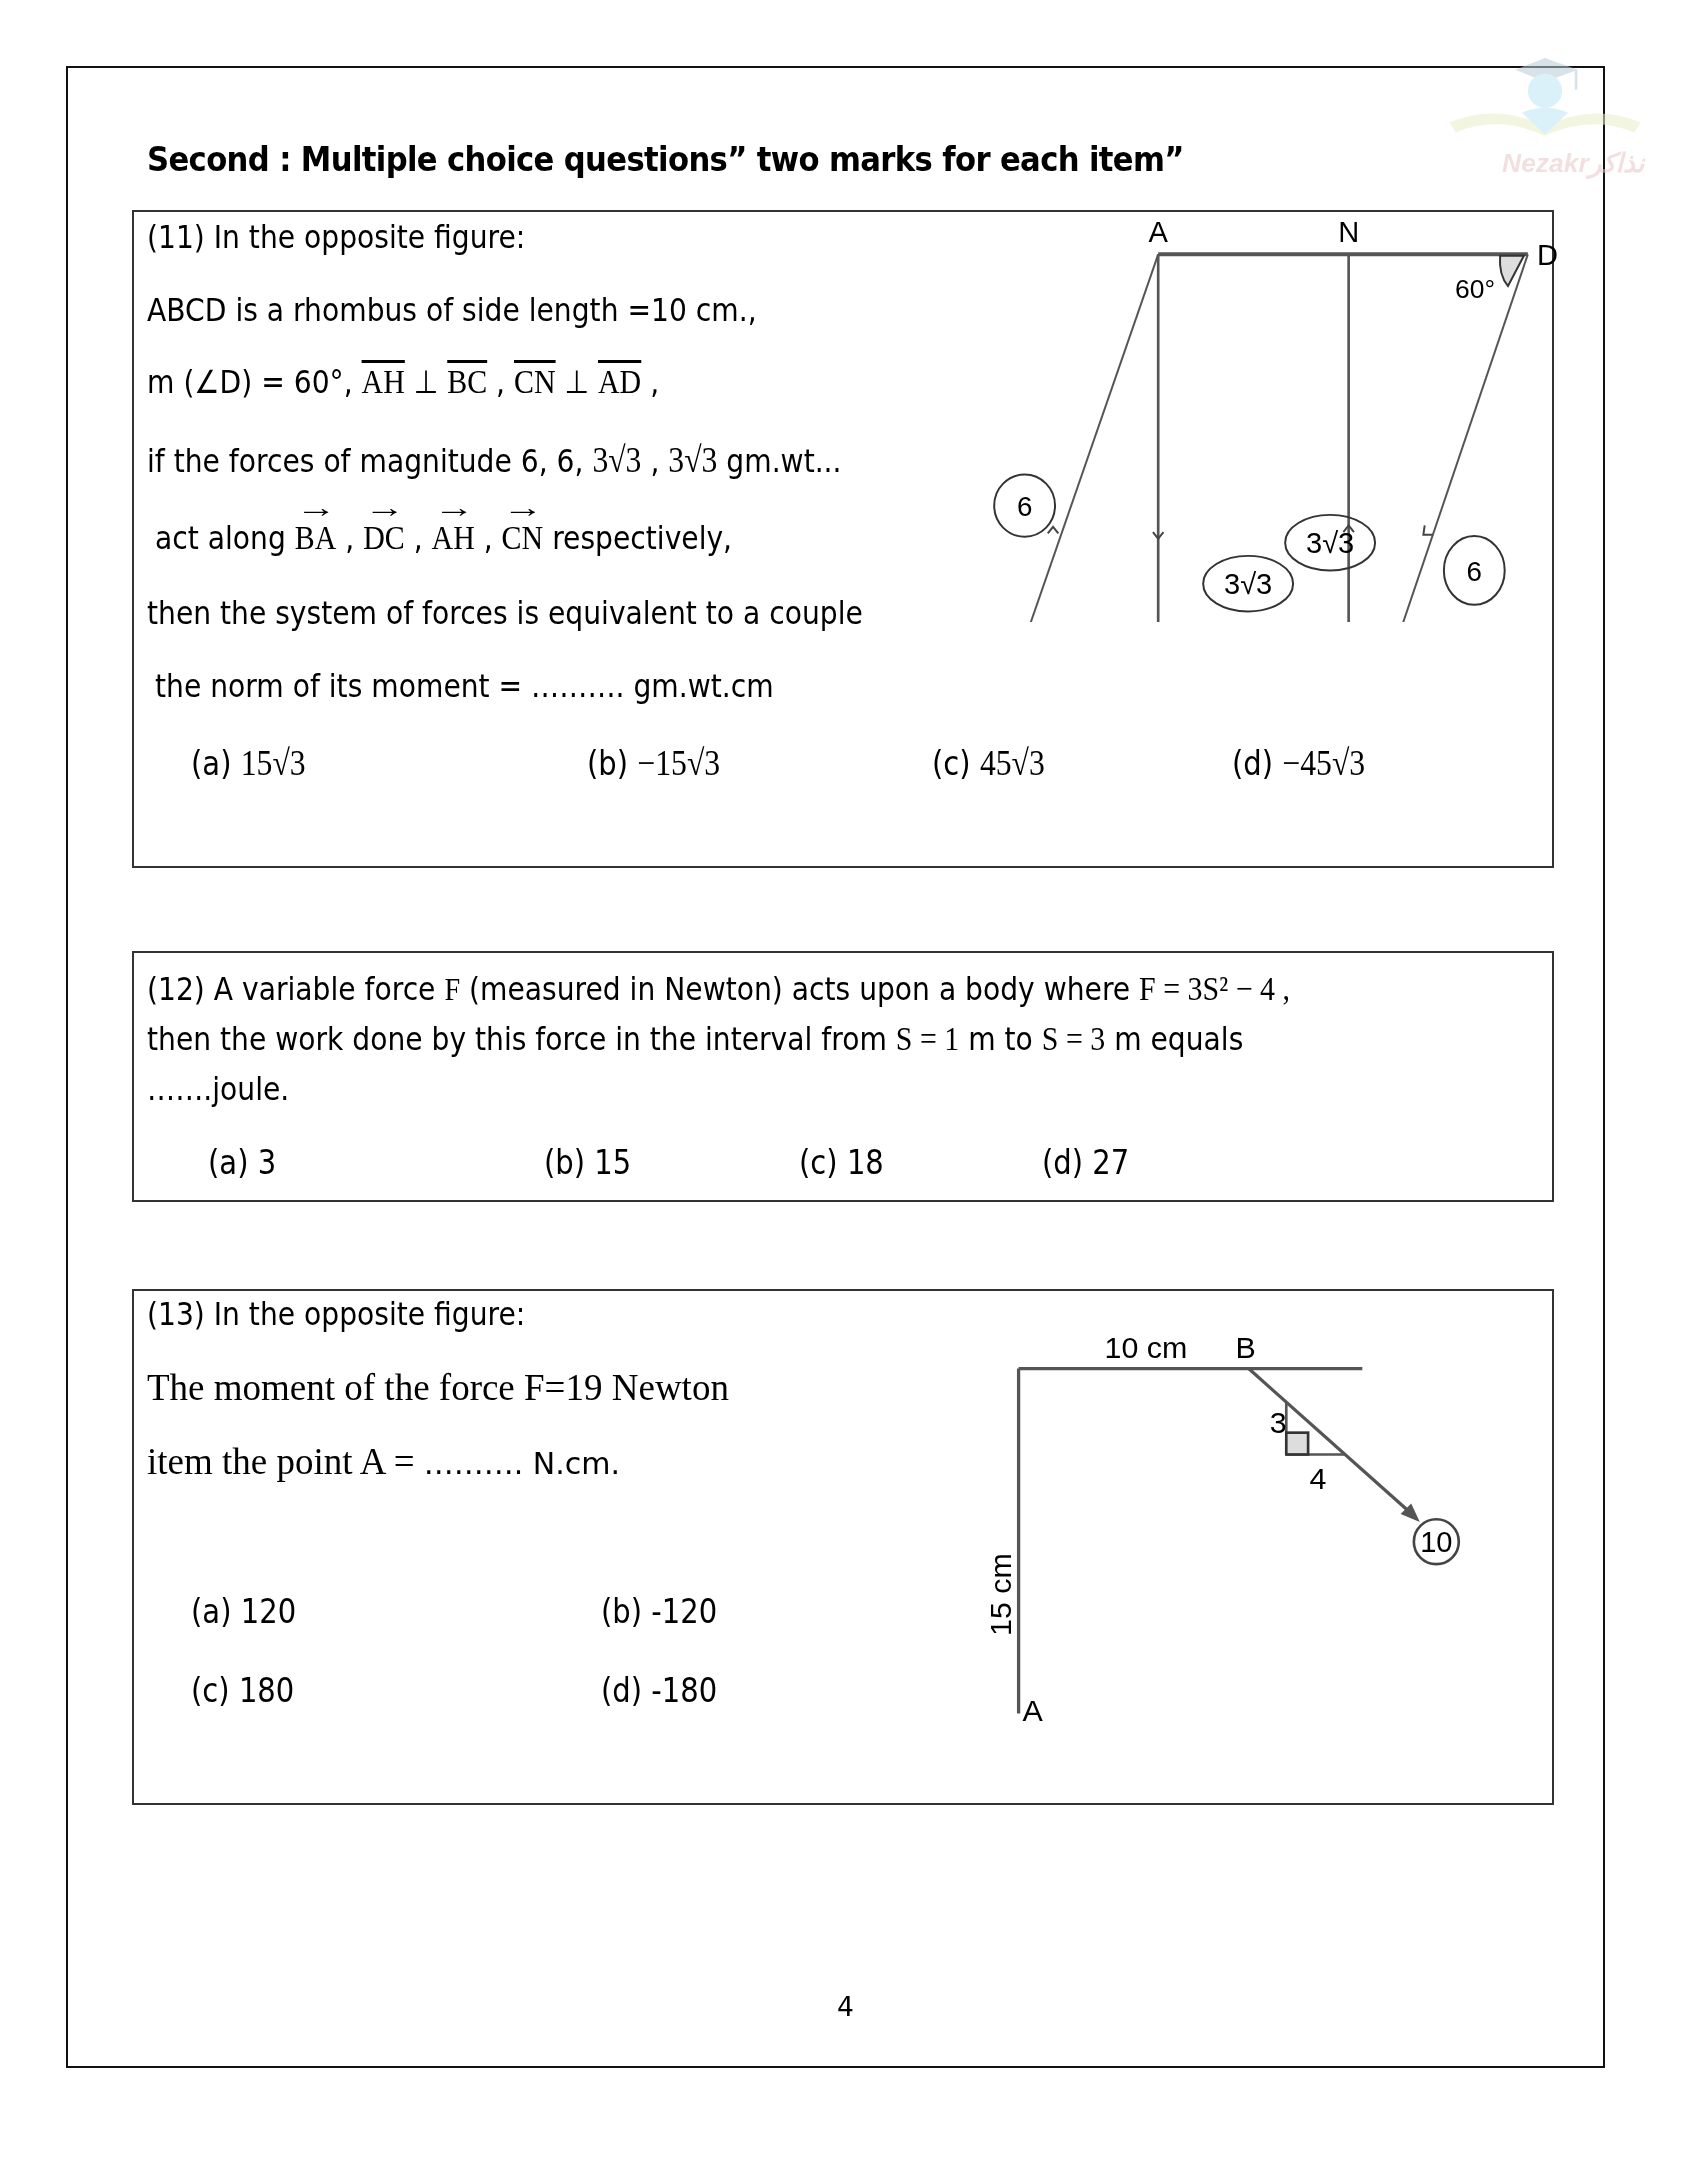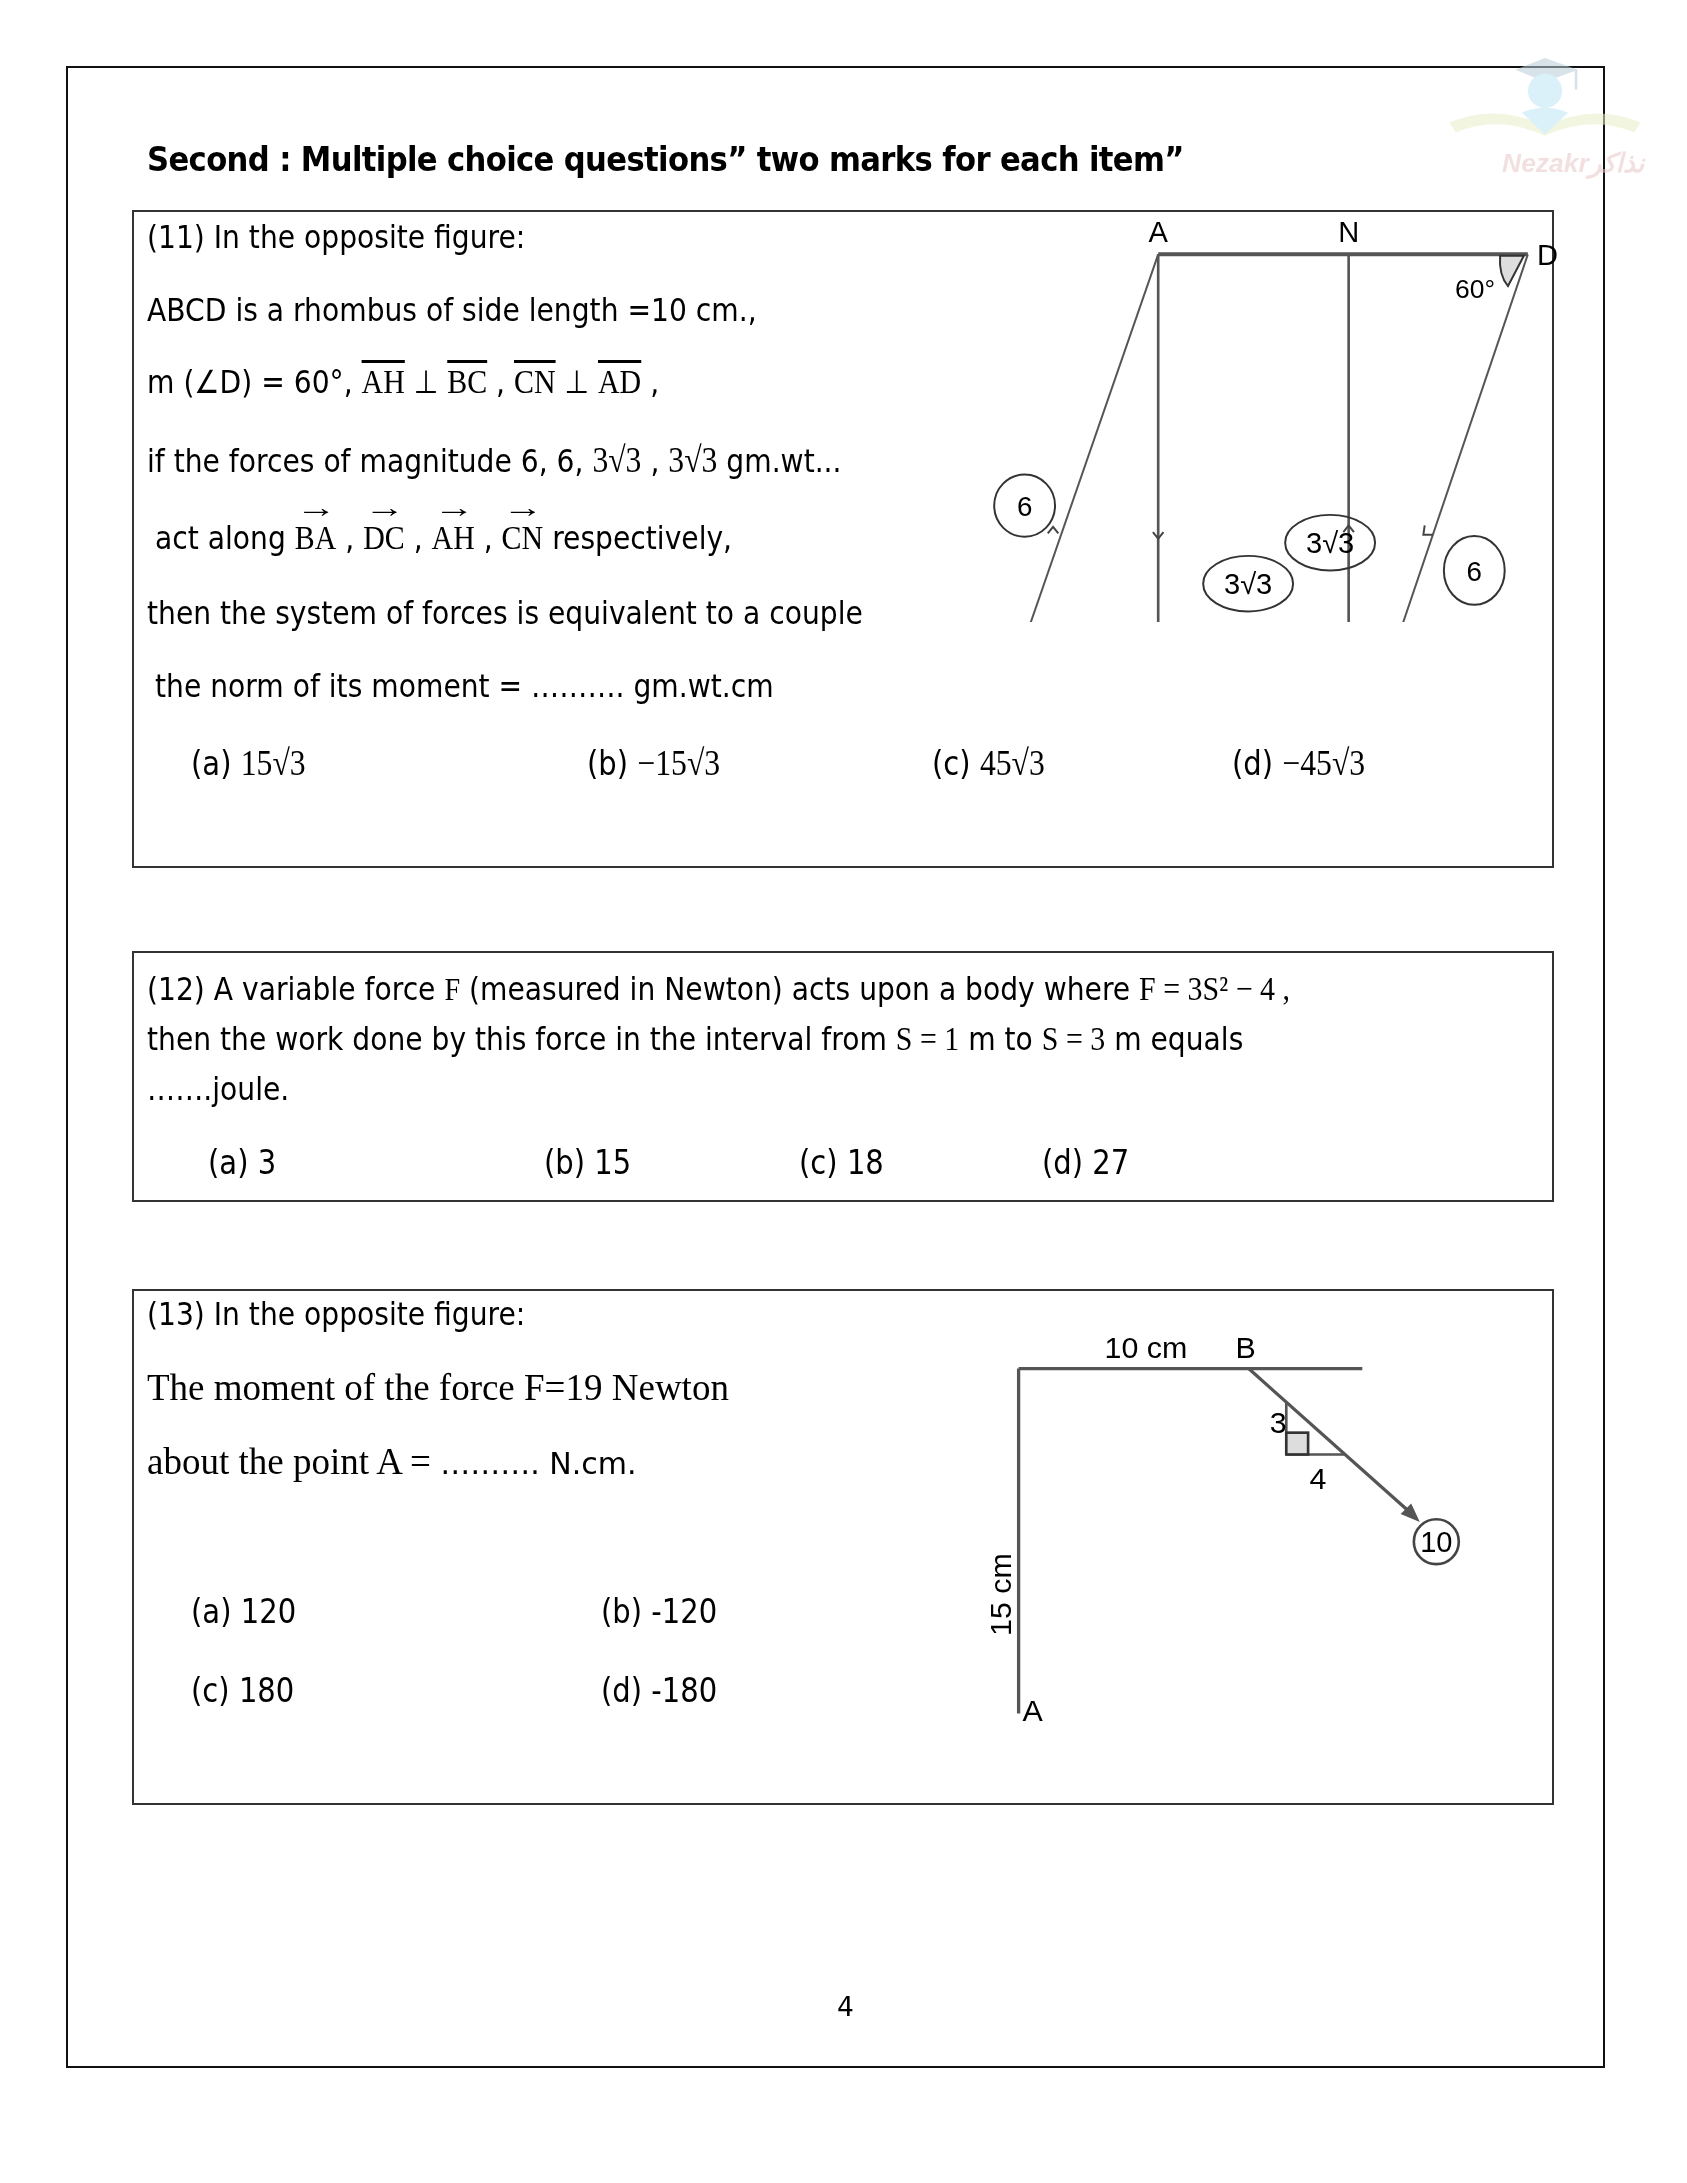--- a/index.html
+++ b/index.html
@@ -107,21 +107,21 @@
 <div class="qtext" style="left:147px; top:1070px;">…….joule.</div>
 <div class="choice" style="left:208px; top:1143px;"><span>(a)</span> <span>3</span></div>
 <div class="choice" style="left:544px; top:1143px;"><span>(b)</span> <span>15</span></div>
 <div class="choice" style="left:799px; top:1143px;"><span>(c)</span> <span>18</span></div>
 <div class="choice" style="left:1042px; top:1143px;"><span>(d)</span> <span>27</span></div>
 
 <div class="qbox" style="top:1289px; height:516px;"></div>
 <div class="qtext" style="left:147px; top:1295px;">(13) In the opposite figure:</div>
 <div class="qtext serif" style="left:147px; top:1366px; font-family:'Liberation Serif', serif; font-size:37px; transform:none;">The moment of the force F=19 Newton</div>
 <div class="qtext" style="left:147px; top:1440px; transform:none;">
-  <span style="font-family:'Liberation Serif', serif; font-size:37px;">about the point A = </span><span style="font-family:'DejaVu Sans', sans-serif; font-size:30px;text-align:right;">………. N.cm.</span>
+  <span style="font-family:'Liberation Serif', serif; font-size:37px;">item the point A = </span><span style="font-family:'DejaVu Sans', sans-serif; font-size:30px;text-align:right;">………. N.cm.</span>
 </div>
 <div class="choice" style="left:191px; top:1592px;"><span>(a)</span> <span>120</span></div>
 <div class="choice" style="left:601px; top:1592px;"><span>(b)</span> <span> -120</span></div>
 <div class="choice" style="left:191px; top:1671px;"><span>(c)</span> <span>180</span></div>
 <div class="choice" style="left:601px; top:1671px;"><span>(d)</span> <span>-180</span></div>
 
 <svg style="position:absolute; left:959px; top:1317px;" width="529" height="423" viewBox="0 0 800 640">
   <g stroke="#555" stroke-width="5" fill="none">
     <line x1="90" y1="78" x2="90" y2="600"></line>
     <line x1="90" y1="78" x2="610" y2="78"></line>

